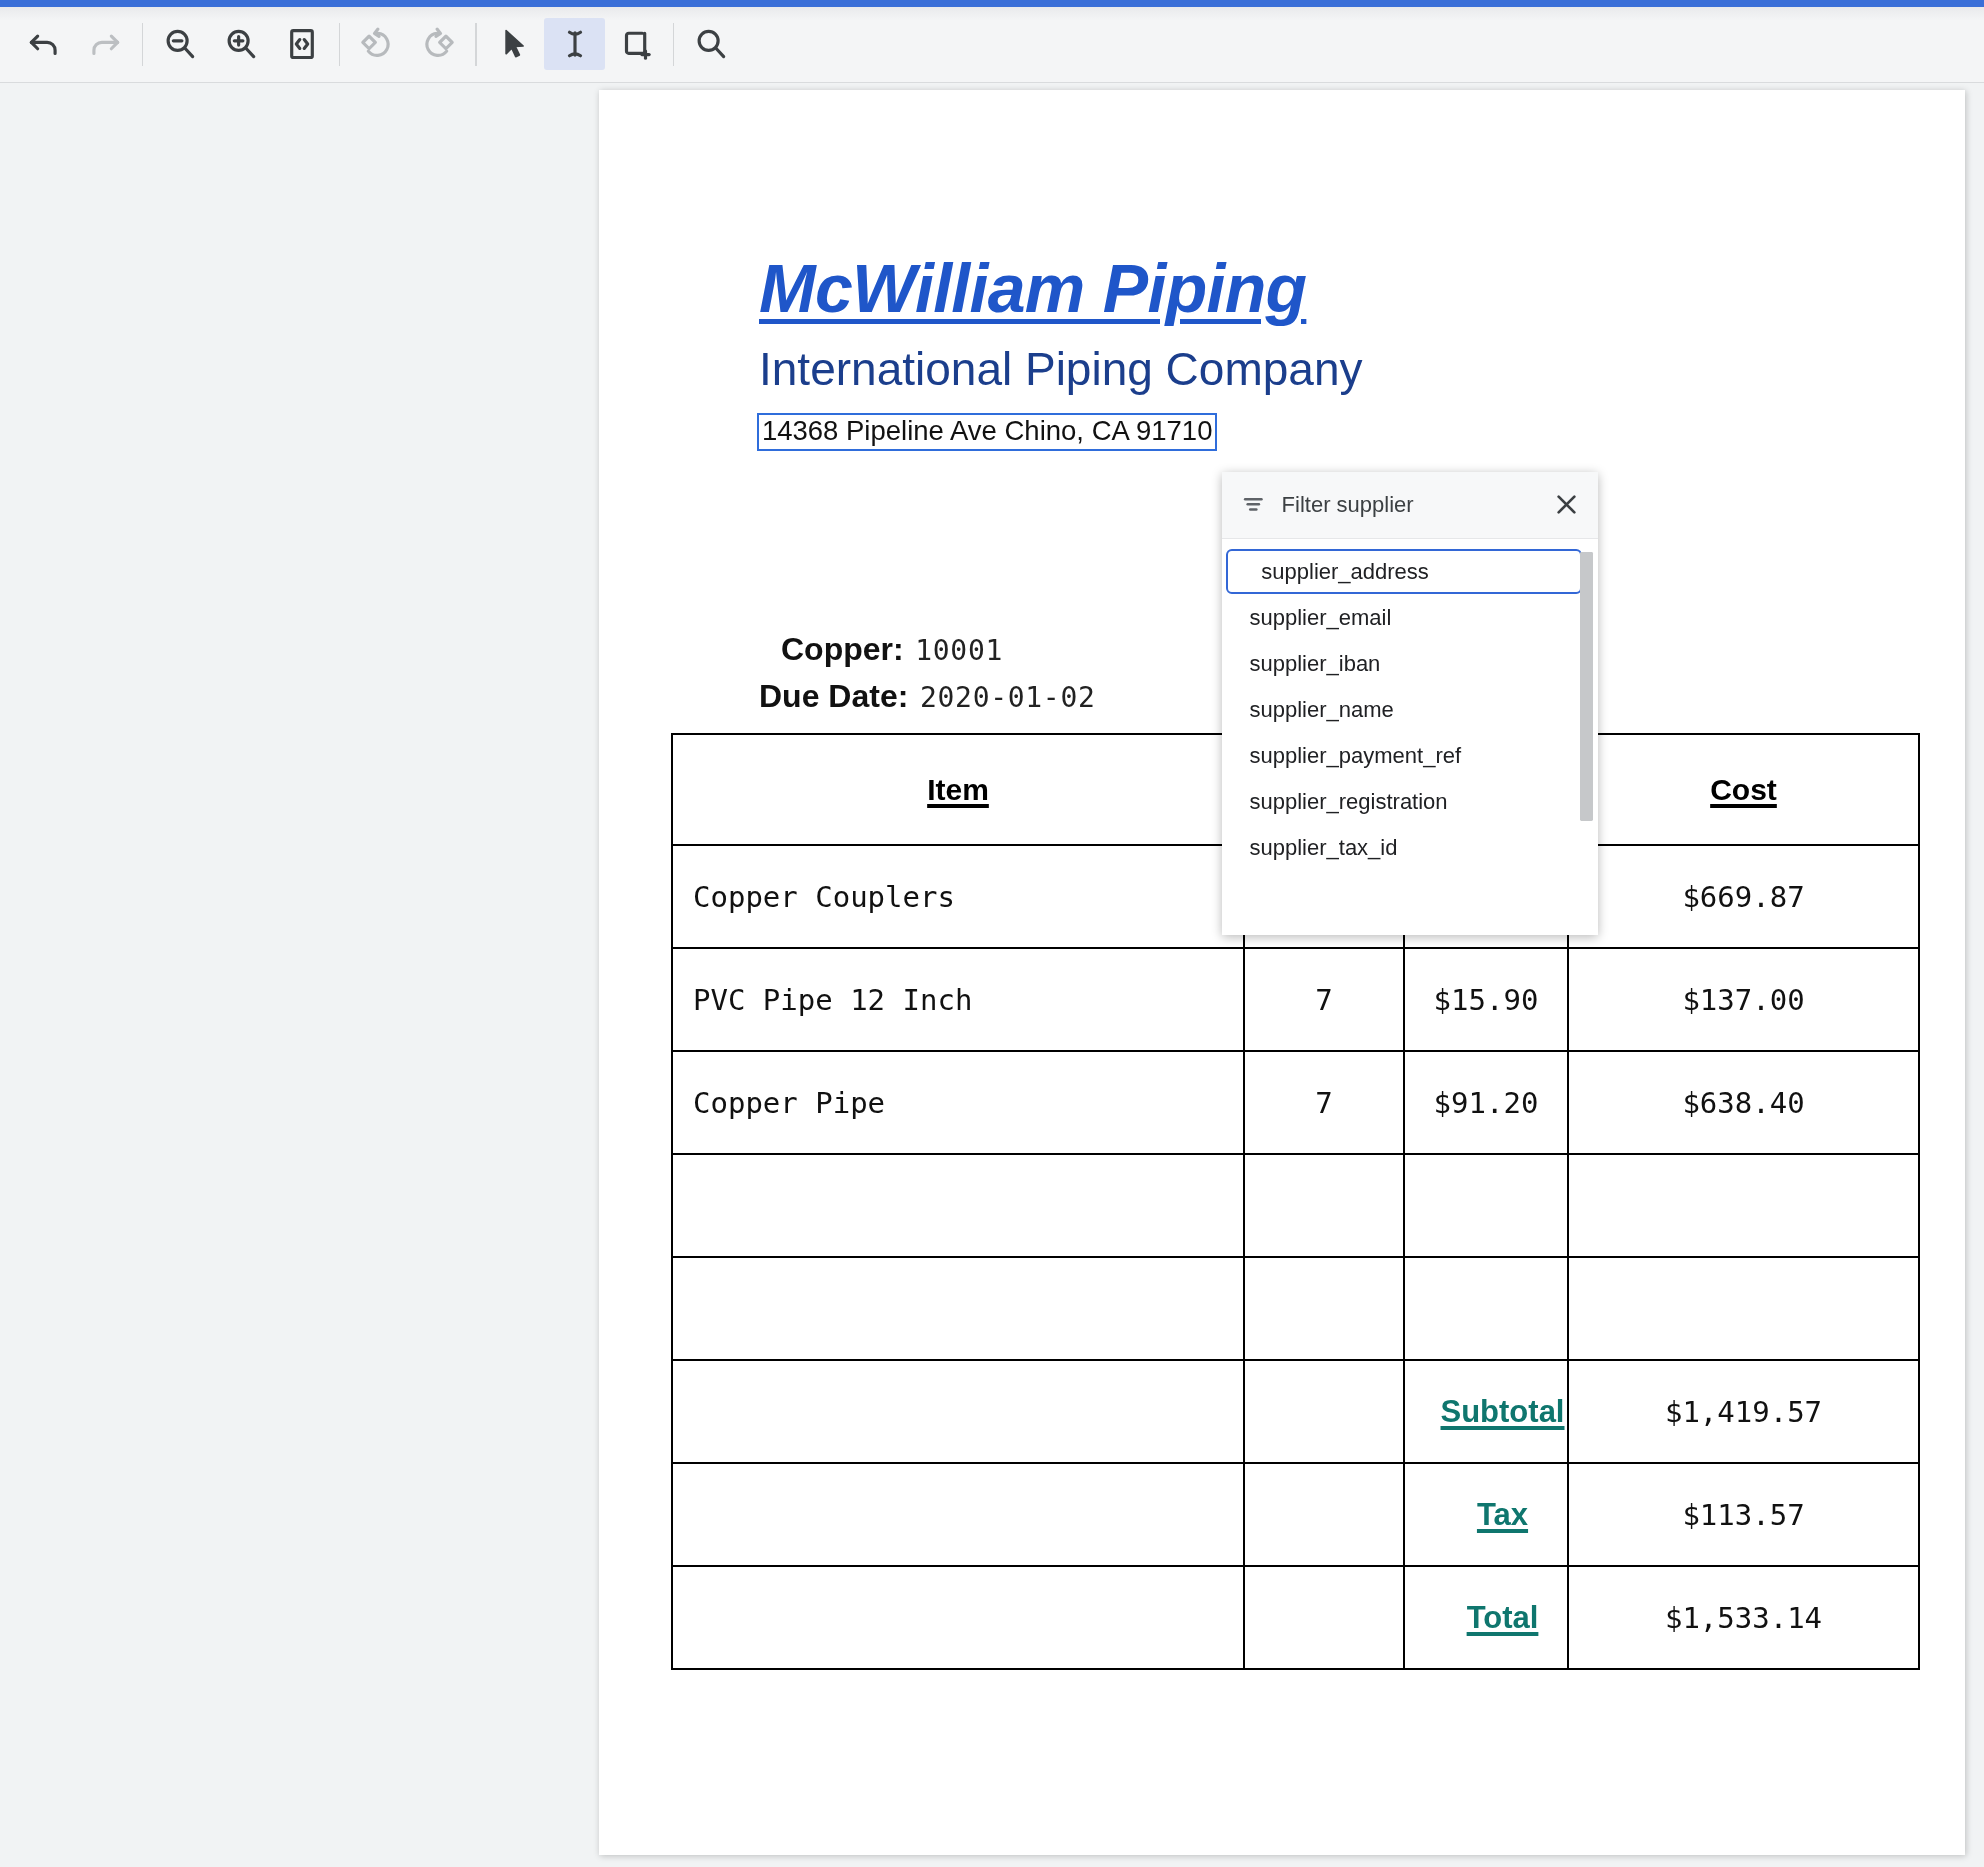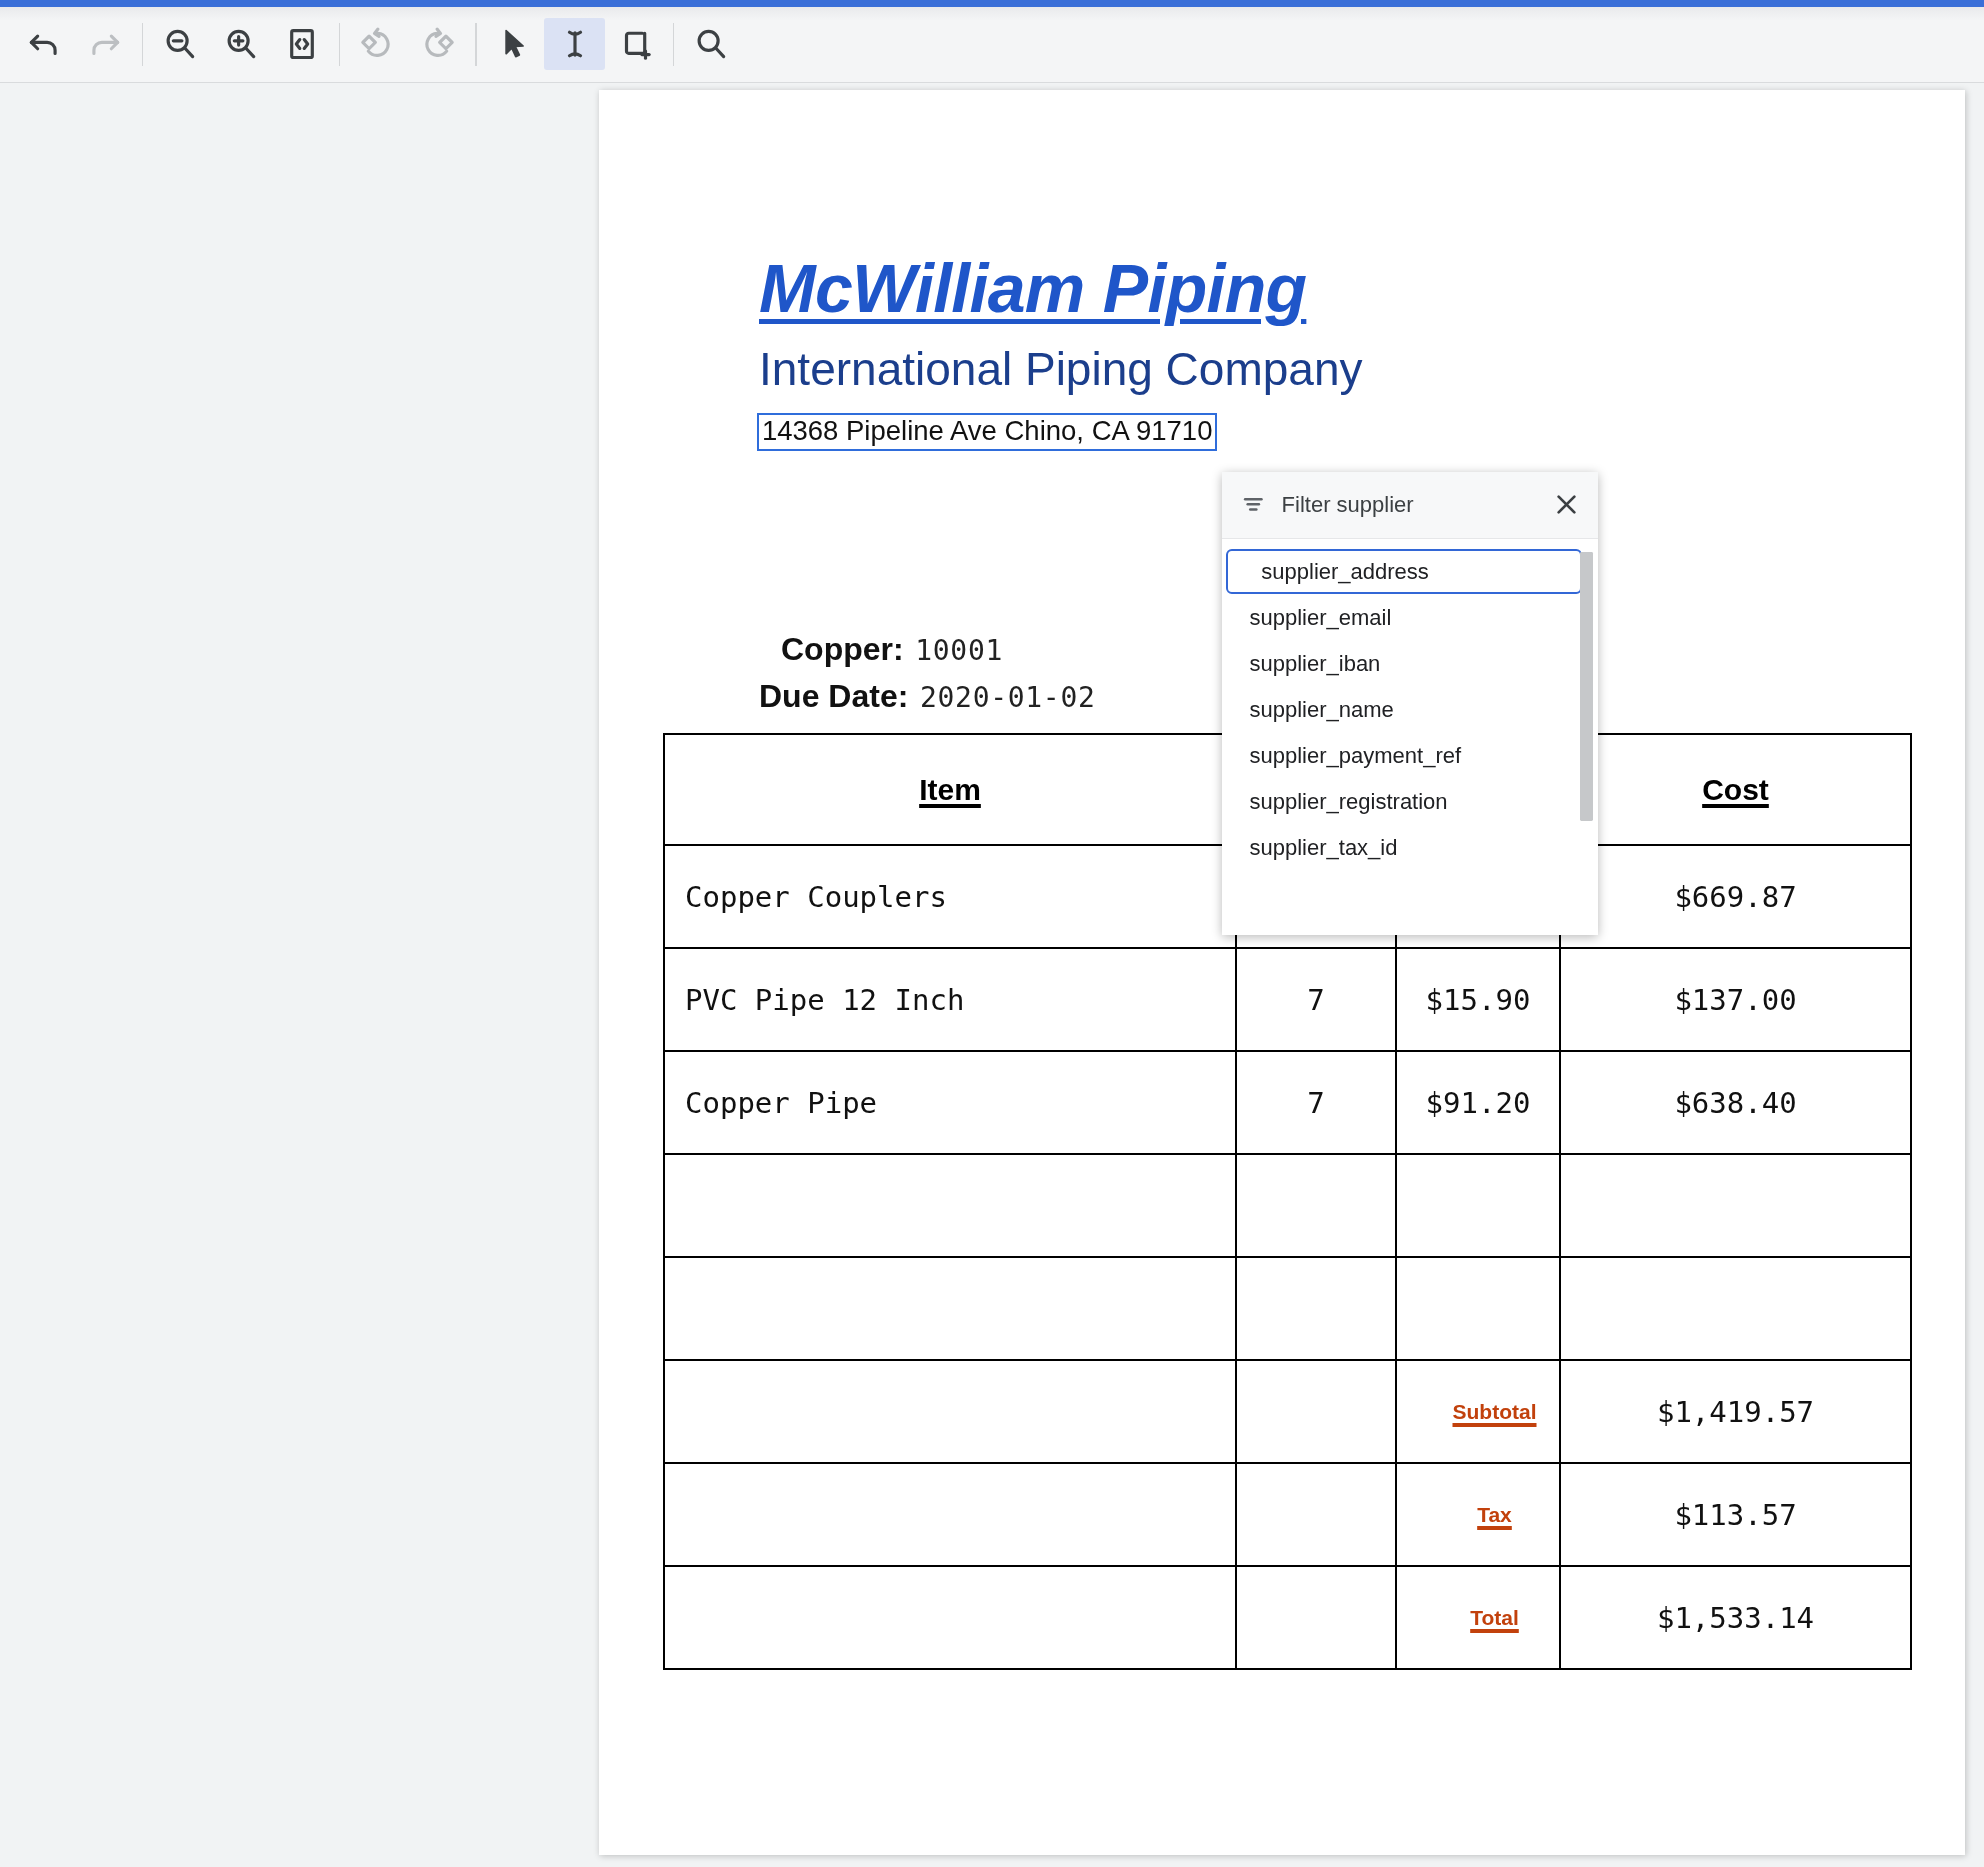--- a/index.html
+++ b/index.html
@@ -129,21 +129,21 @@
     font-size: 28px;
     color: #222;
     margin-left: 11.6px;
     font-family: "DejaVu Sans Mono", monospace;
     letter-spacing: 0.7px;
   }
 
   
   #invoice-table {
     position: absolute;
-    left: 64px;
+    left: 72px;
     top: 643px;
     width: 1238px;
     border-collapse: collapse;
     table-layout: fixed;
   }
   #invoice-table td, #invoice-table th {
     border: 2.9px solid #000;
     padding: 0;
     height: 101px;
     vertical-align: middle;
@@ -168,23 +168,23 @@
   .cell-mono {
     font-family: "DejaVu Sans Mono", monospace;
     font-size: 29px;
     color: #111;
   }
   .cell-item { padding-left: 20px; }
   .cell-center { text-align: center; }
   .cell-cost { text-align: center; }
   .cell-total-label {
     text-align: center;
-    font-size: 21px;
+    font-size: 31px;
     font-weight: bold;
-    color: #c2410c;
+    color: #0f766e;
     text-decoration: underline;
     text-decoration-thickness: 3.6px;
     text-underline-offset: 4.3px;
     font-family: "Liberation Sans", sans-serif;
     margin-left: 33px;
   }
 
   
   #filter-panel {
     position: absolute;

